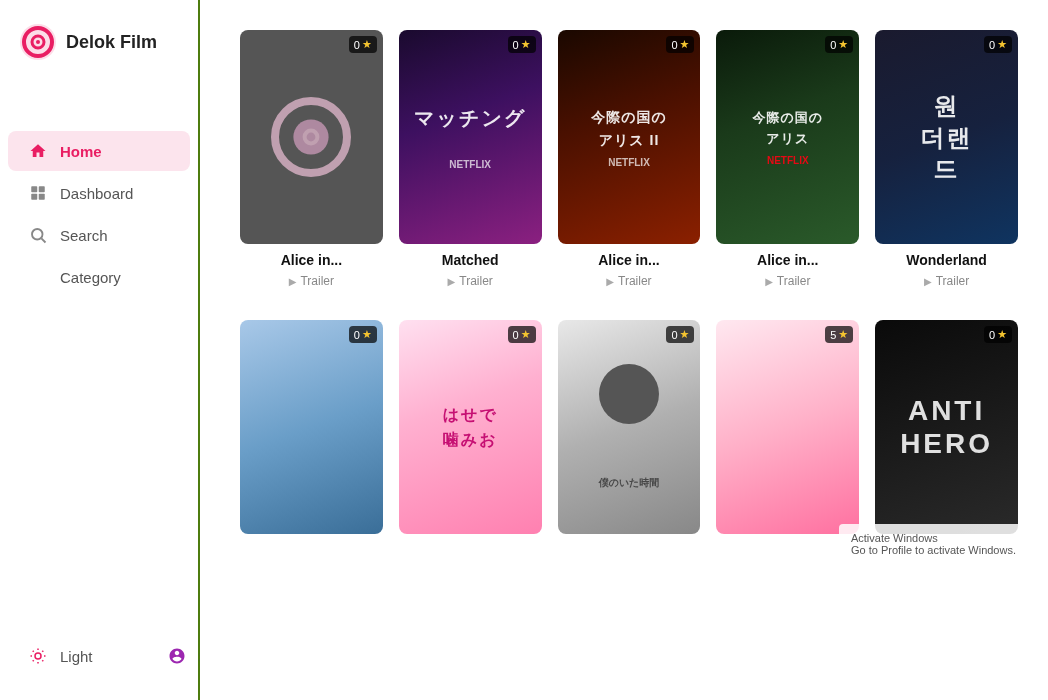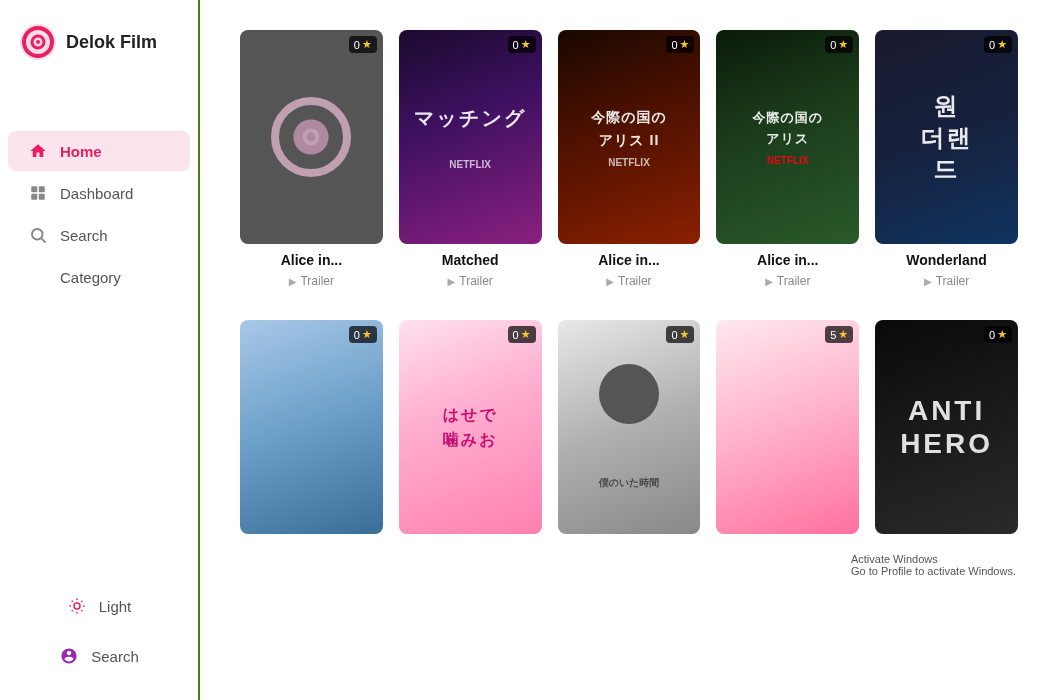--- a/index.html
+++ b/index.html
@@ -73,24 +73,23 @@
       width: 20px;
       height: 20px;
       display: flex;
       align-items: center;
       justify-content: center;
       font-size: 18px;
     }
 
     .sidebar-bottom {
       display: flex;
-      flex-direction: column;
-      gap: 10px;
+      flex-direction: row;
+      gap: 18px;
       padding-bottom: 8px;
-      align-items: center;
     }
 
     .bottom-item {
       display: flex;
       align-items: center;
       gap: 12px;
       padding: 10px 20px;
       cursor: pointer;
       margin: 0 8px;
       border-radius: 8px;
@@ -211,21 +210,21 @@
       background: #f1f1f1;
     }
     .main-content::-webkit-scrollbar-thumb {
       background: #ccc;
       border-radius: 4px;
     }
 
     
     .activate-windows {
       position: fixed;
-      bottom: 115px;
+      bottom: 136px;
       right: 20px;
       background: rgba(255,255,255,0.85);
       padding: 8px 12px;
       font-size: 11px;
       color: #555;
       border-radius: 4px;
       pointer-events: none;
       z-index: 100;
     }
 

